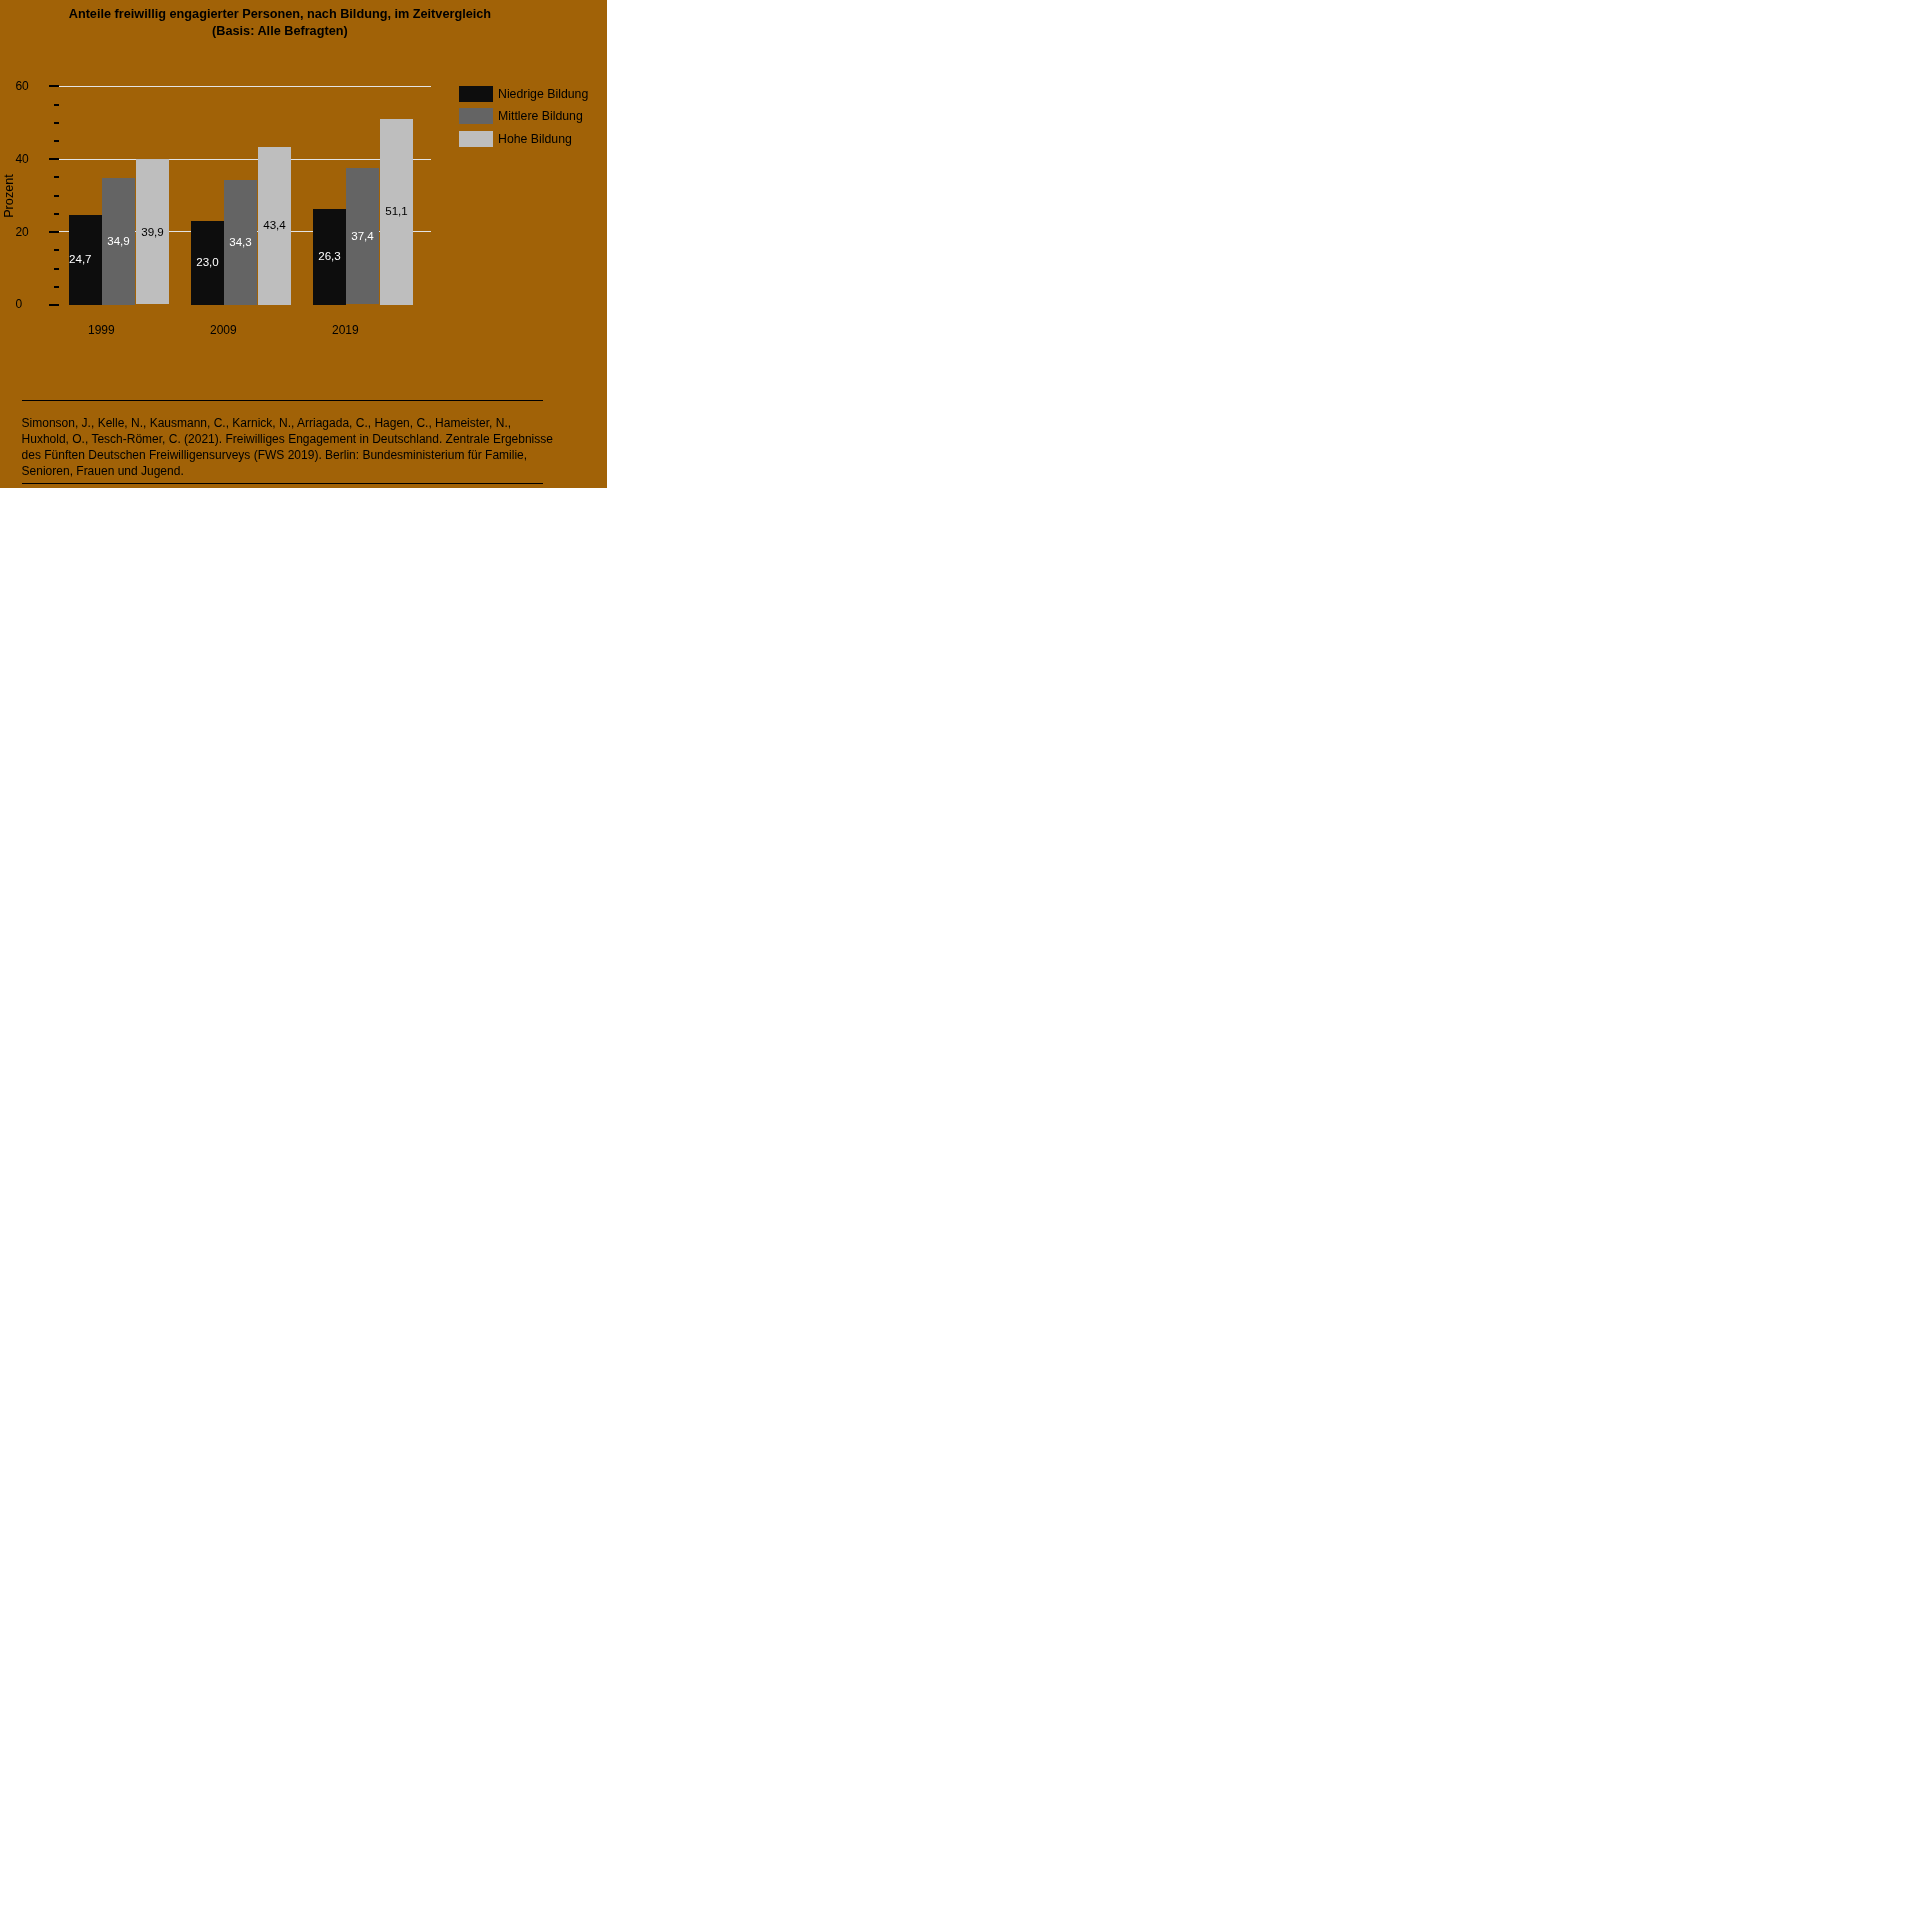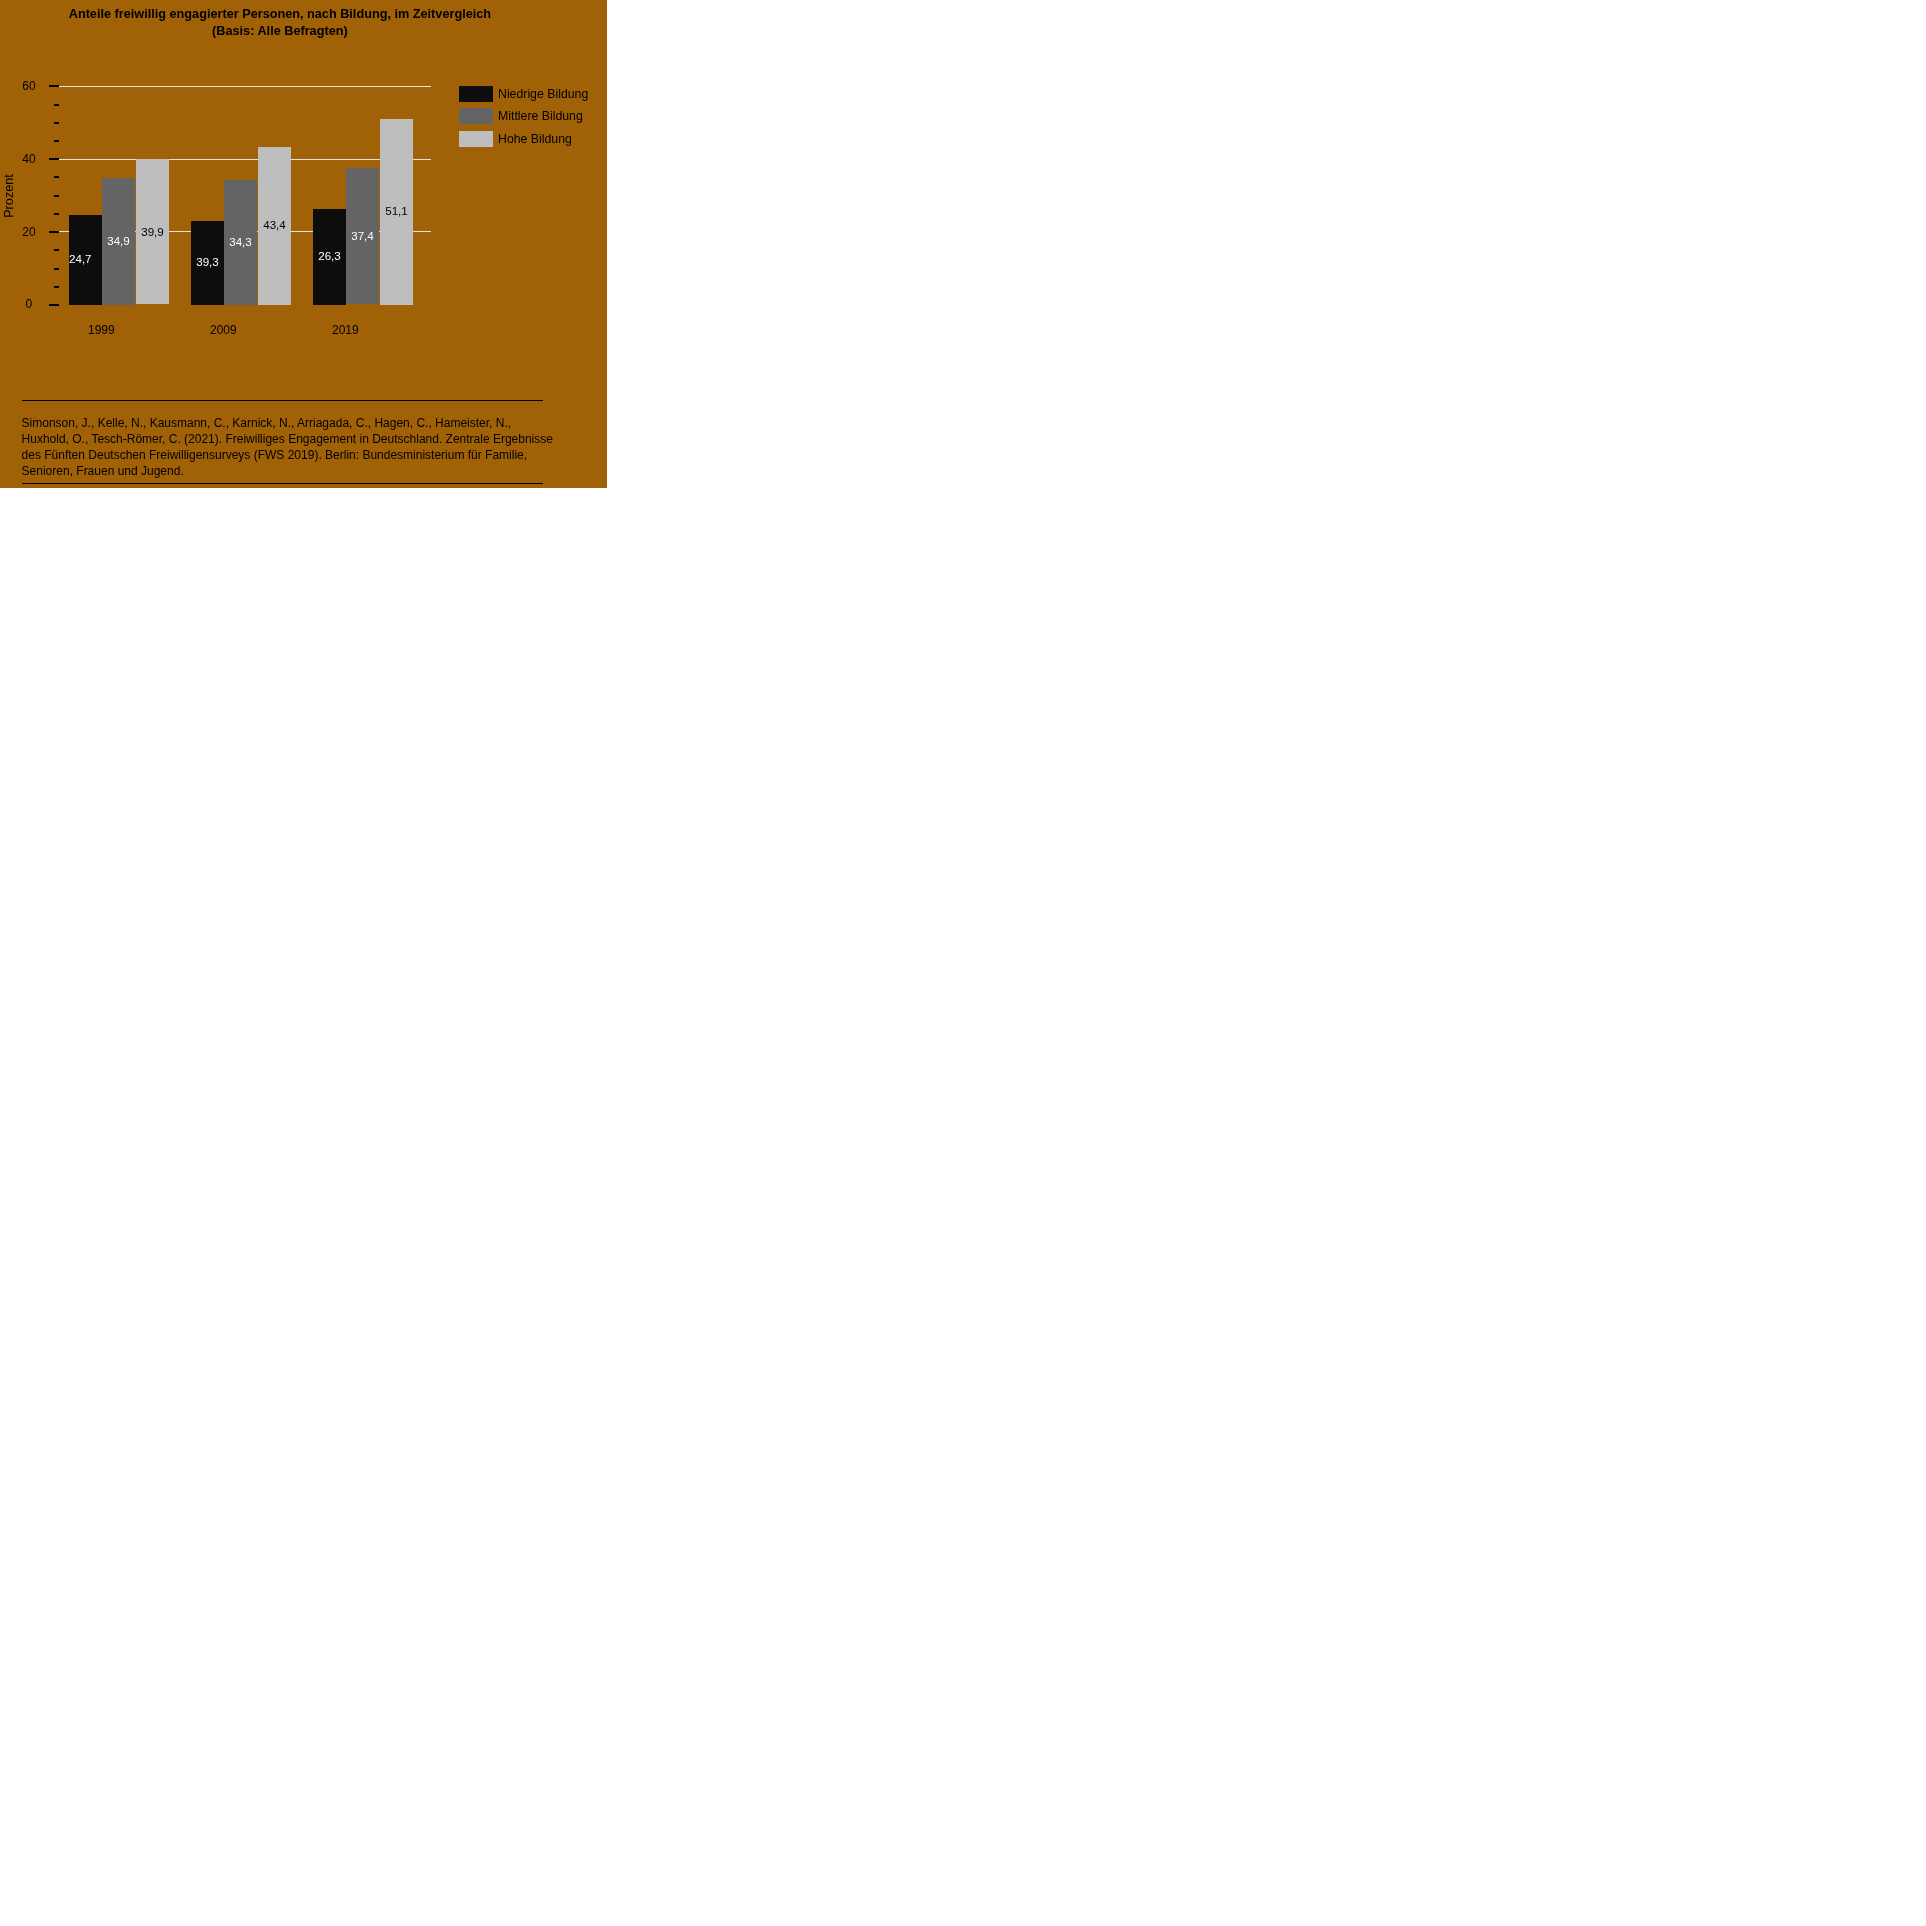--- a/index.html
+++ b/index.html
@@ -14,21 +14,21 @@
   .title{
     position:absolute;top:6.2px;left:15.4px;width:529px;
     text-align:center;font-size:12.7px;font-weight:bold;line-height:17.3px;
   }
   .y-axis-title{
     position:absolute;left:8.5px;top:196px;
     transform:translate(-50%,-50%) rotate(-90deg);
     font-size:12.7px;white-space:nowrap;
   }
   .y-tick-label{
-    position:absolute;left:15.4px;width:27px;text-align:center;
+    position:absolute;left:15.4px;width:27px;text-align:left;
     font-size:12px;line-height:14.6px;
   }
   .gridline{position:absolute;height:0.8px;background:#e3e3e3;z-index:1;}
   .tick{position:absolute;background:#000;z-index:3;}
   .bar{position:absolute;z-index:2;}
   .bar-value-label{
     position:absolute;z-index:4;text-align:center;
     font-size:11.6px;line-height:14.6px;
   }
   .x-label{
@@ -78,21 +78,21 @@
       <div class="tick" style="left: 49px; top: 158px; width: 10px; height: 1.9px;"></div>
       <div class="y-tick-label" style="top: 152px; left: 15.4px; width: 27px;">40</div>
       <div class="tick" style="left: 54px; top: 140px; width: 5px; height: 1.5px;"></div>
       <div class="tick" style="left: 54px; top: 122px; width: 5px; height: 1.5px;"></div>
       <div class="tick" style="left: 54px; top: 104px; width: 5px; height: 1.5px;"></div>
       <div class="tick" style="left: 49px; top: 85px; width: 10px; height: 1.9px;"></div>
       <div class="y-tick-label" style="top: 79px; left: 15.4px; width: 27px;">60</div>
       <div class="bar" style="left: 69px; top: 215px; width: 33px; height: 90px; background: rgb(13, 13, 13);"></div>
       <div class="bar-value-label" style="left: 69px; width: 20px; top: 252px; color: rgb(255, 255, 255);">24,7</div>
       <div class="bar" style="left: 191px; top: 221px; width: 33px; height: 84px; background: rgb(13, 13, 13);"></div>
-      <div class="bar-value-label" style="left: 191px; width: 33px; top: 255px; color: rgb(255, 255, 255);">39,3</div>
+      <div class="bar-value-label" style="left: 191px; width: 33px; top: 255px; color: rgb(255, 255, 255);">23,0</div>
       <div class="bar" style="left: 313px; top: 209px; width: 33px; height: 96px; background: rgb(13, 13, 13);"></div>
       <div class="bar-value-label" style="left: 313px; width: 33px; top: 249px; color: rgb(255, 255, 255);">26,3</div>
       <div class="bar" style="left: 102px; top: 178px; width: 33px; height: 127px; background: rgb(100, 100, 100);"></div>
       <div class="bar-value-label" style="left: 102px; width: 33px; top: 234px; color: rgb(255, 255, 255);">34,9</div>
       <div class="bar" style="left: 224px; top: 180px; width: 33px; height: 125px; background: rgb(100, 100, 100);"></div>
       <div class="bar-value-label" style="left: 224px; width: 33px; top: 235px; color: rgb(255, 255, 255);">34,3</div>
       <div class="bar" style="left: 346px; top: 168px; width: 33px; height: 136px; background: rgb(100, 100, 100);"></div>
       <div class="bar-value-label" style="left: 346px; width: 33px; top: 229px; color: rgb(255, 255, 255);">37,4</div>
       <div class="bar" style="left: 136px; top: 159px; width: 33px; height: 145px; background: rgb(190, 190, 190);"></div>
       <div class="bar-value-label" style="left: 136px; width: 33px; top: 225px; color: rgb(0, 0, 0);">39,9</div>

